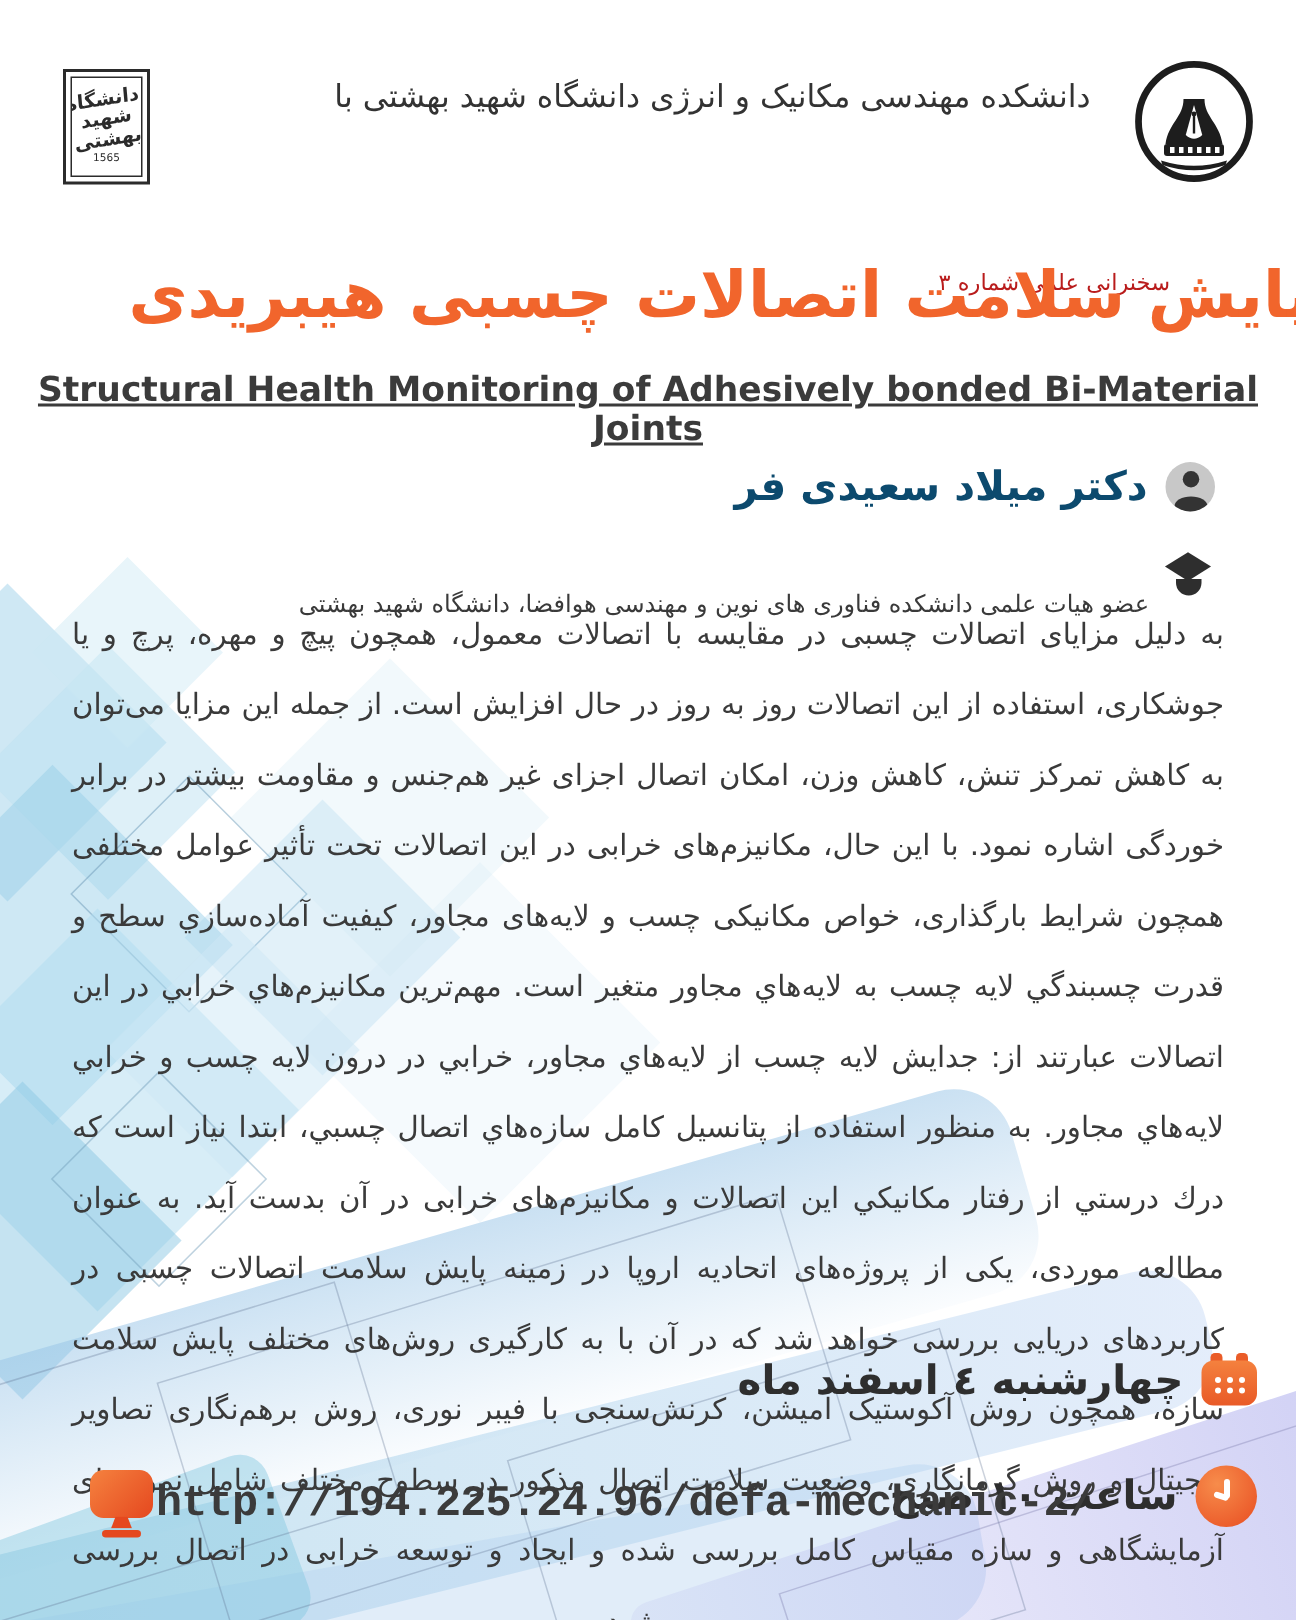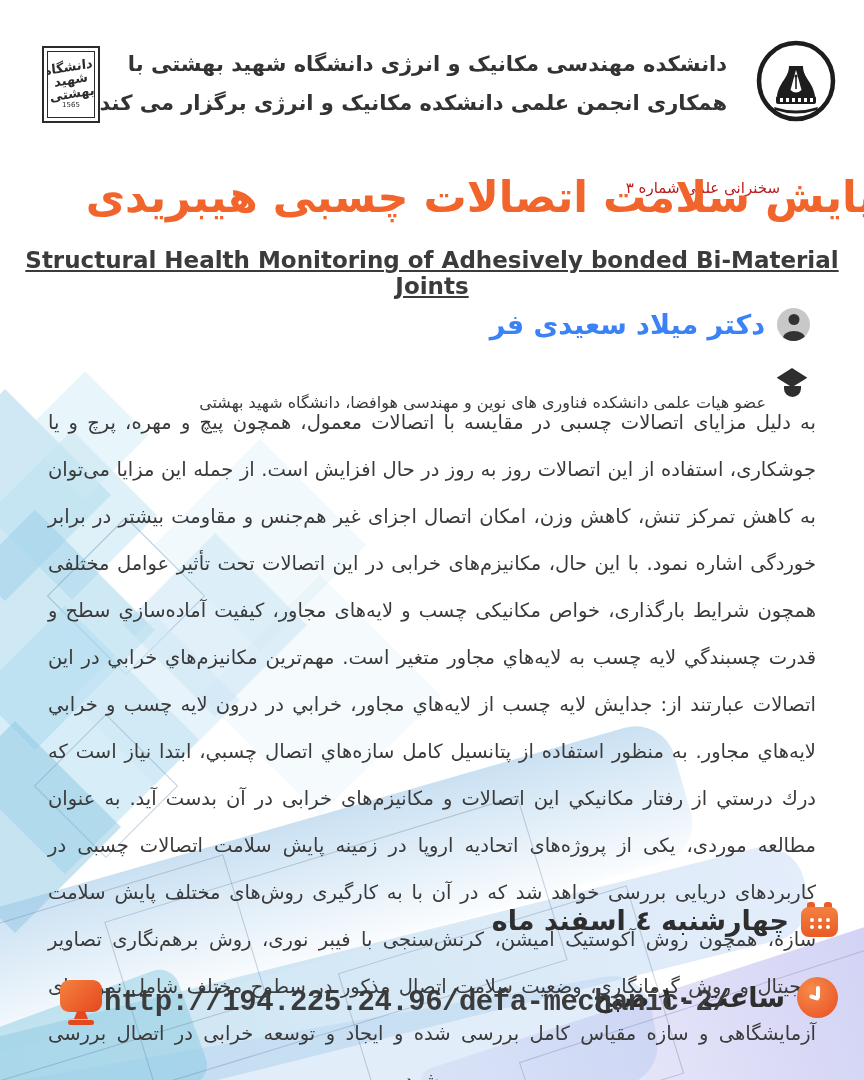--- a/index.html
+++ b/index.html
@@ -20,32 +20,32 @@
   .seal-inner{width:100%;height:100%;border:1px solid #2b2b2b;box-sizing:border-box;
               display:flex;flex-direction:column;align-items:center;justify-content:center;overflow:hidden;}
   .seal-text{font-weight:bold;font-size:13px;line-height:1.02;text-align:center;transform:rotate(-9deg) skewX(-4deg);
              color:#2b2b2b;direction:rtl;width:46px;}
   .seal-year{font-size:7px;margin-top:2px;color:#2b2b2b;}
 
   
   .badge{left:756px;top:40px;width:80px;height:82px;}
 
   
-  .org-text{top:45px;right:137px;direction:rtl;text-align:right;font-size:21px;font-weight:bold;
+  .org-text{top:45px;right:137px;direction:rtl;text-align:right;font-size:21px;font-weight:normal;
             color:#333;line-height:39px;}
 
   .series{top:146px;right:84px;direction:rtl;font-size:15px;color:#b91c1c;margin-top:33px;}
 
   .title-fa{top:172px;left:0;width:100%;text-align:center;direction:rtl;
             font-size:43px;font-weight:800;color:#f1652c;margin-left:48px;}
   .title-en{top:247px;left:0;width:100%;text-align:center;font-size:23px;font-weight:bold;color:#3b3b3b;text-decoration:underline;}
 
   .row{display:flex;align-items:center;direction:rtl;}
   .speaker-row{top:308px;right:54px;gap:12px;}
-  .speaker-name{font-size:27px;font-weight:bold;color:#3b82f6;}
+  .speaker-name{font-size:27px;font-weight:bold;color:#0c4a6e;}
   .affil-row{top:353px;right:56px;gap:10px;}
   .affil-text{font-size:16px;color:#3a3a3a;margin-top:40px;}
 
   .abstract{top:399px;left:48px;width:768px;direction:rtl;text-align:justify;text-align-last:center;
             font-size:19.5px;line-height:47px;color:#3a3a3a;}
 
   .date-row{top:902px;right:26px;gap:12px;}
   .big-label{font-size:27px;font-weight:bold;color:#2e2e2e;text-align:right;}
   .time-row{top:977px;right:26px;gap:12px;}
   .url-row{top:980px;left:60px;display:flex;align-items:center;gap:2px;direction:ltr;font-family:Liberation Mono, monospace;}
@@ -138,21 +138,20 @@
           <rect x="42" y="58" width="3" height="4"></rect>
         <rect x="48" y="58" width="3" height="4"></rect>
           <rect x="54" y="58" width="3" height="4"></rect>
       </g>
       <path d="M18 67 Q40 74 62 67 L61 70 Q40 77 19 70 Z" fill="#1d1d1d"></path>
     </svg>
   </div>
 
   <div class="ly org-text">
     <div>دانشکده مهندسی مکانیک و انرژی دانشگاه شهید بهشتی با</div>
-    <div>همکاری انجمن علمی دانشکده مکانیک و انرژی برگزار می کند</div>
   </div>
 
   <div class="ly series">سخنرانی علمی شماره ۳</div>
   <div class="ly title-fa">پایش سلامت اتصالات چسبی هیبریدی</div>
   <div class="ly title-en">Structural Health Monitoring of Adhesively bonded Bi-Material Joints</div>
 
   <div class="ly row speaker-row">
     <span class="person-icon">
         <i class="head"></i>
         <i class="torso"></i>

